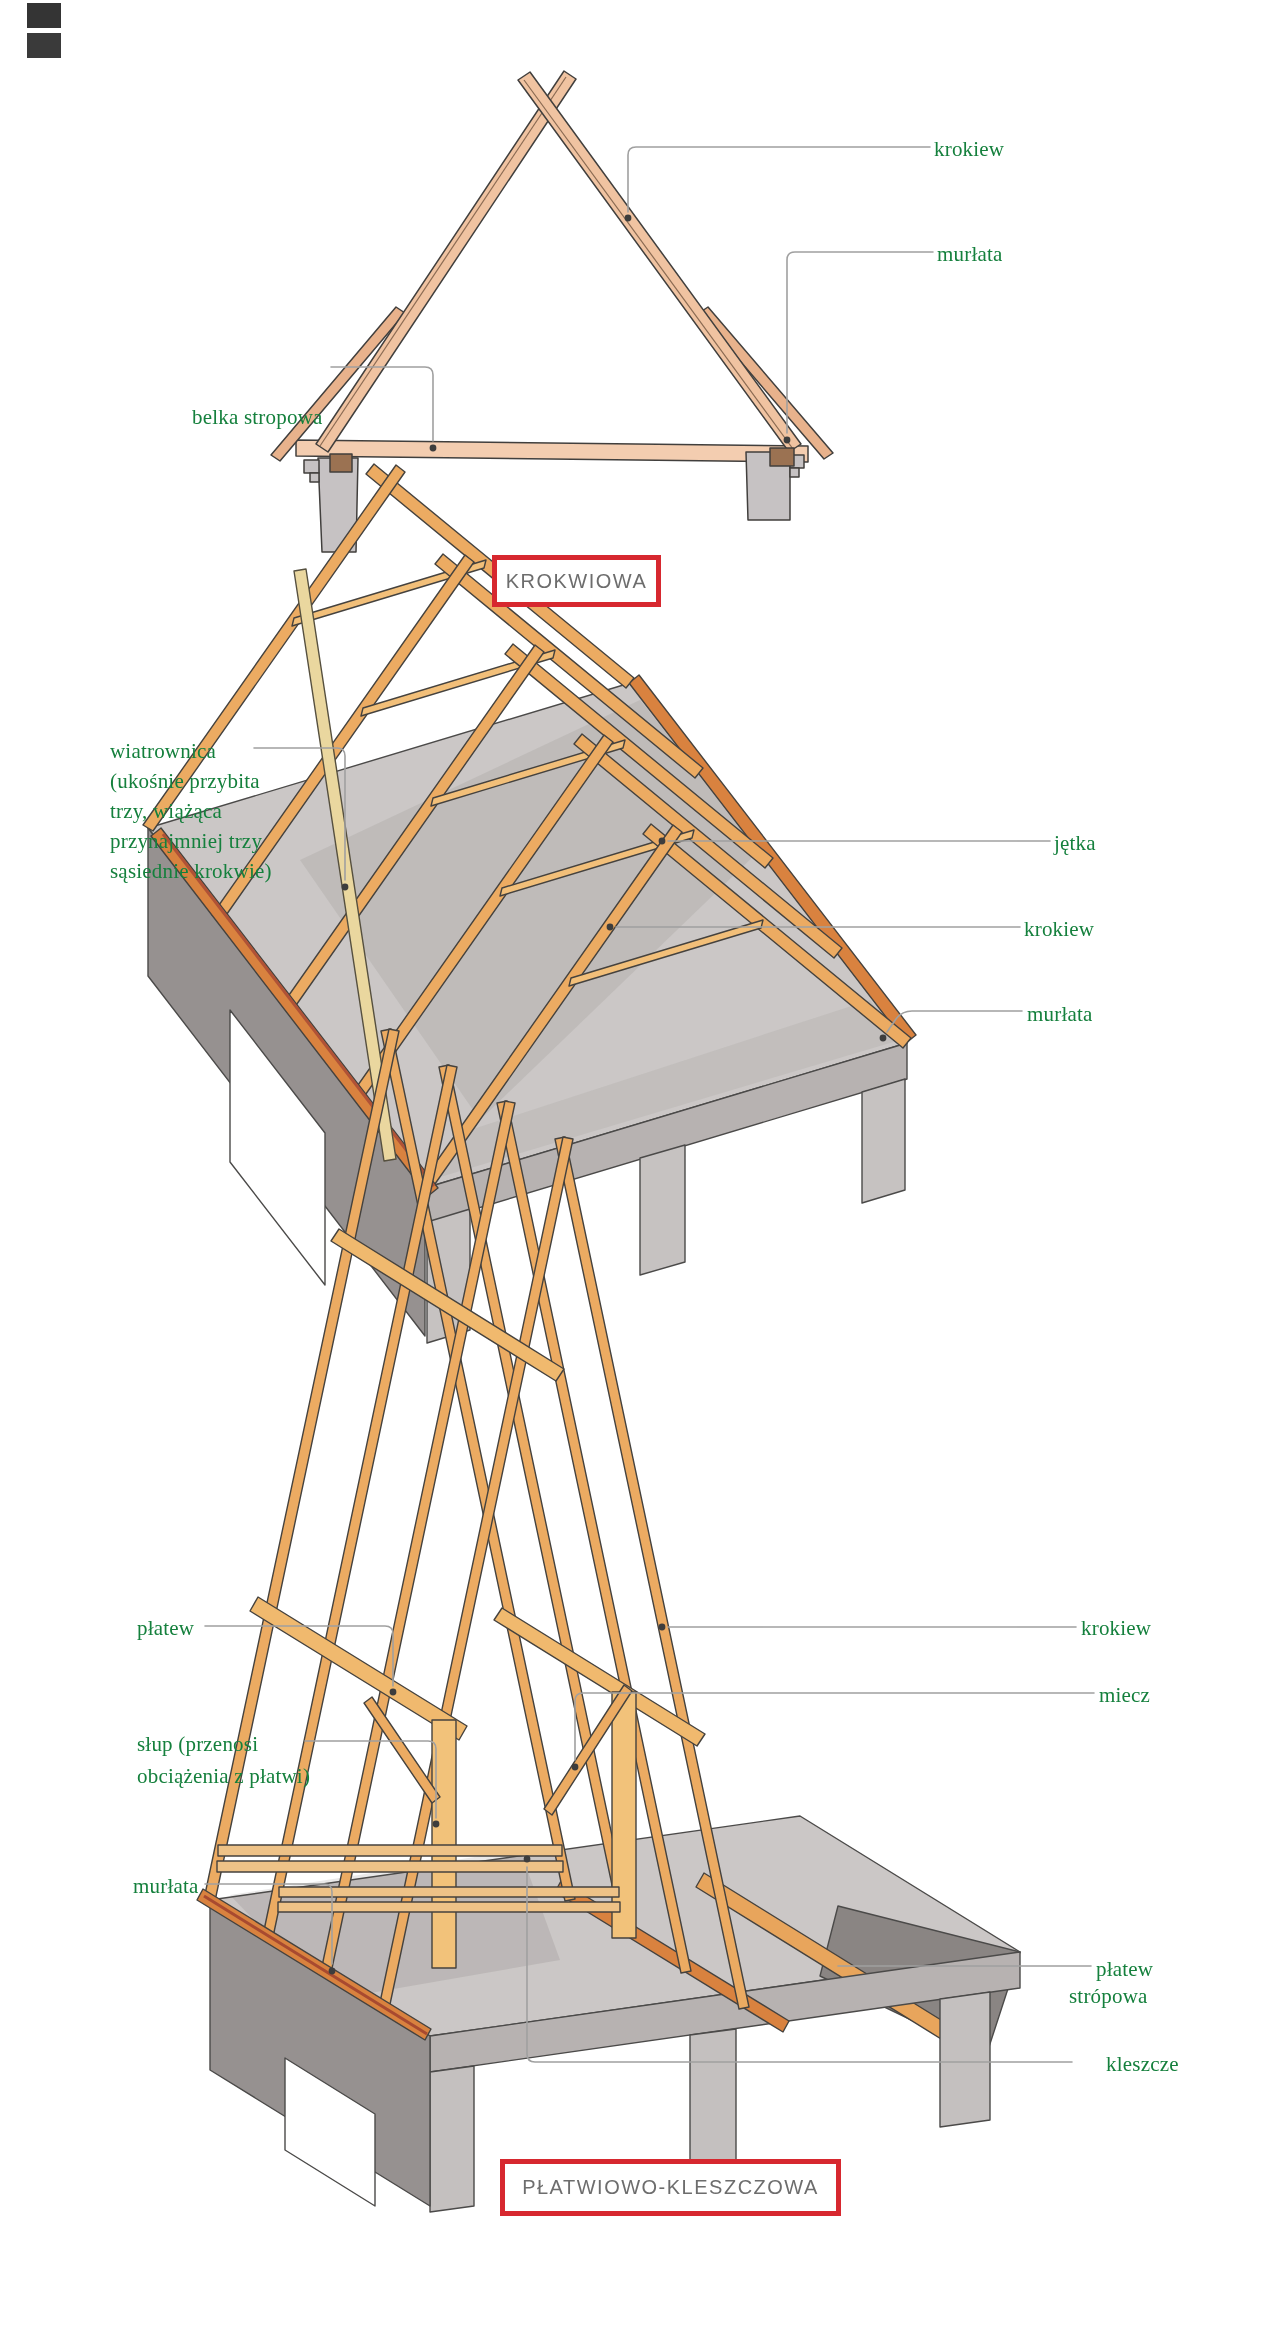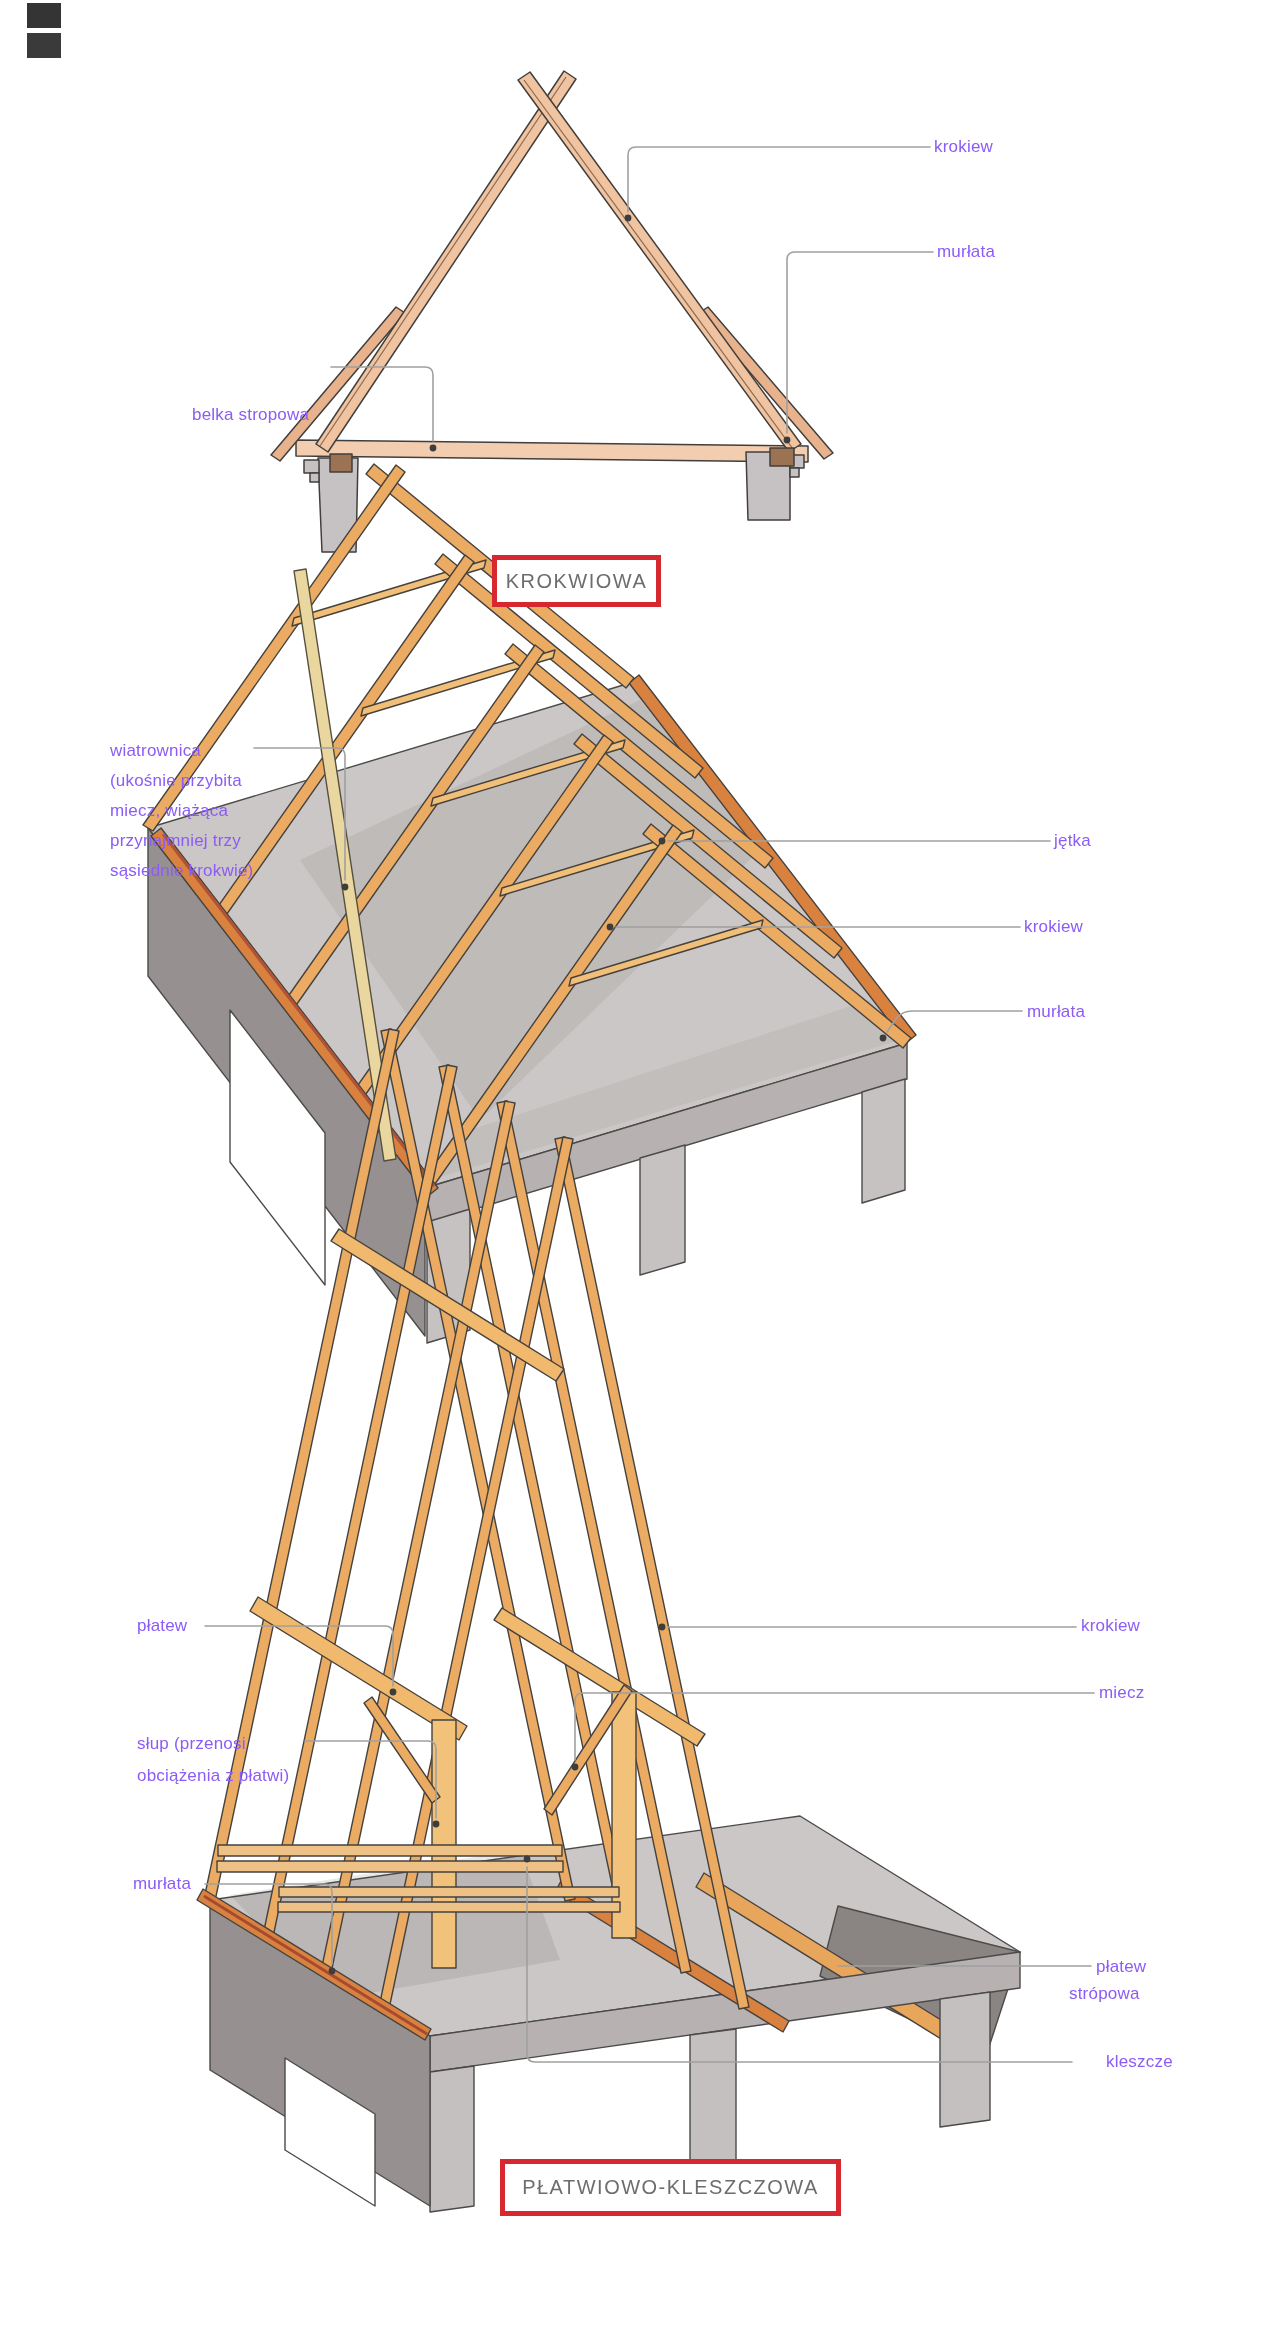--- a/index.html
+++ b/index.html
@@ -1,19 +1,19 @@
 <!DOCTYPE html>
 <html><head>
 <meta charset="utf-8">
 <style>
   html,body{margin:0;padding:0;background:#ffffff;}
   .page{position:relative;width:1265px;height:2331px;background:#ffffff;overflow:hidden;
         font-family:"Liberation Sans",sans-serif;}
   svg{position:absolute;left:0;top:0;}
-  .lbl{position:absolute;font-size:17px;color:#8b5cf6;letter-spacing:.2px;white-space:nowrap;}
+  .lbl{position:absolute;font-size:21px;color:#15803d;letter-spacing:.2px;white-space:nowrap;font-family:Liberation Serif, serif;}
   .lbl .line{display:block;}
   .lbl.multi{white-space:normal;line-height:30px;width:190px;}
   .lbl.multi2{white-space:normal;line-height:32px;width:210px;}
   .titlebox{position:absolute;border:5px solid #d7282f;background:#ffffff;
             display:flex;align-items:center;justify-content:center;
             font-size:20px;color:#6d6d6d;letter-spacing:1.5px;}
 </style>
 </head>
 <body>
 
@@ -196,21 +196,21 @@
   </g>
 </svg>
 
 <div class="lbl" style="left:934px;top:137px;">krokiew</div>
 <div class="lbl" style="left:937px;top:242px;">murłata</div>
 <div class="lbl" style="left:192px;top:357px;margin-top:48px;">belka stropowa</div>
 
 <div class="lbl multi" style="left:110px;top:736px;">
   <span class="line">wiatrownica</span>
   <span class="line">(ukośnie przybita</span>
-  <span class="line">miecz, wiążąca</span>
+  <span class="line">trzy, wiążąca</span>
   <span class="line">przynajmniej trzy</span>
   <span class="line">sąsiednie krokwie)</span>
 </div>
 <div class="lbl" style="left:1054px;top:831px;">jętka</div>
 <div class="lbl" style="left:1024px;top:917px;">krokiew</div>
 <div class="lbl" style="left:1027px;top:1002px;">murłata</div>
 
 <div class="lbl" style="left:137px;top:1616px;">płatew</div>
 <div class="lbl multi2" style="left:137px;top:1728px;">
   <span class="line">słup (przenosi</span>

